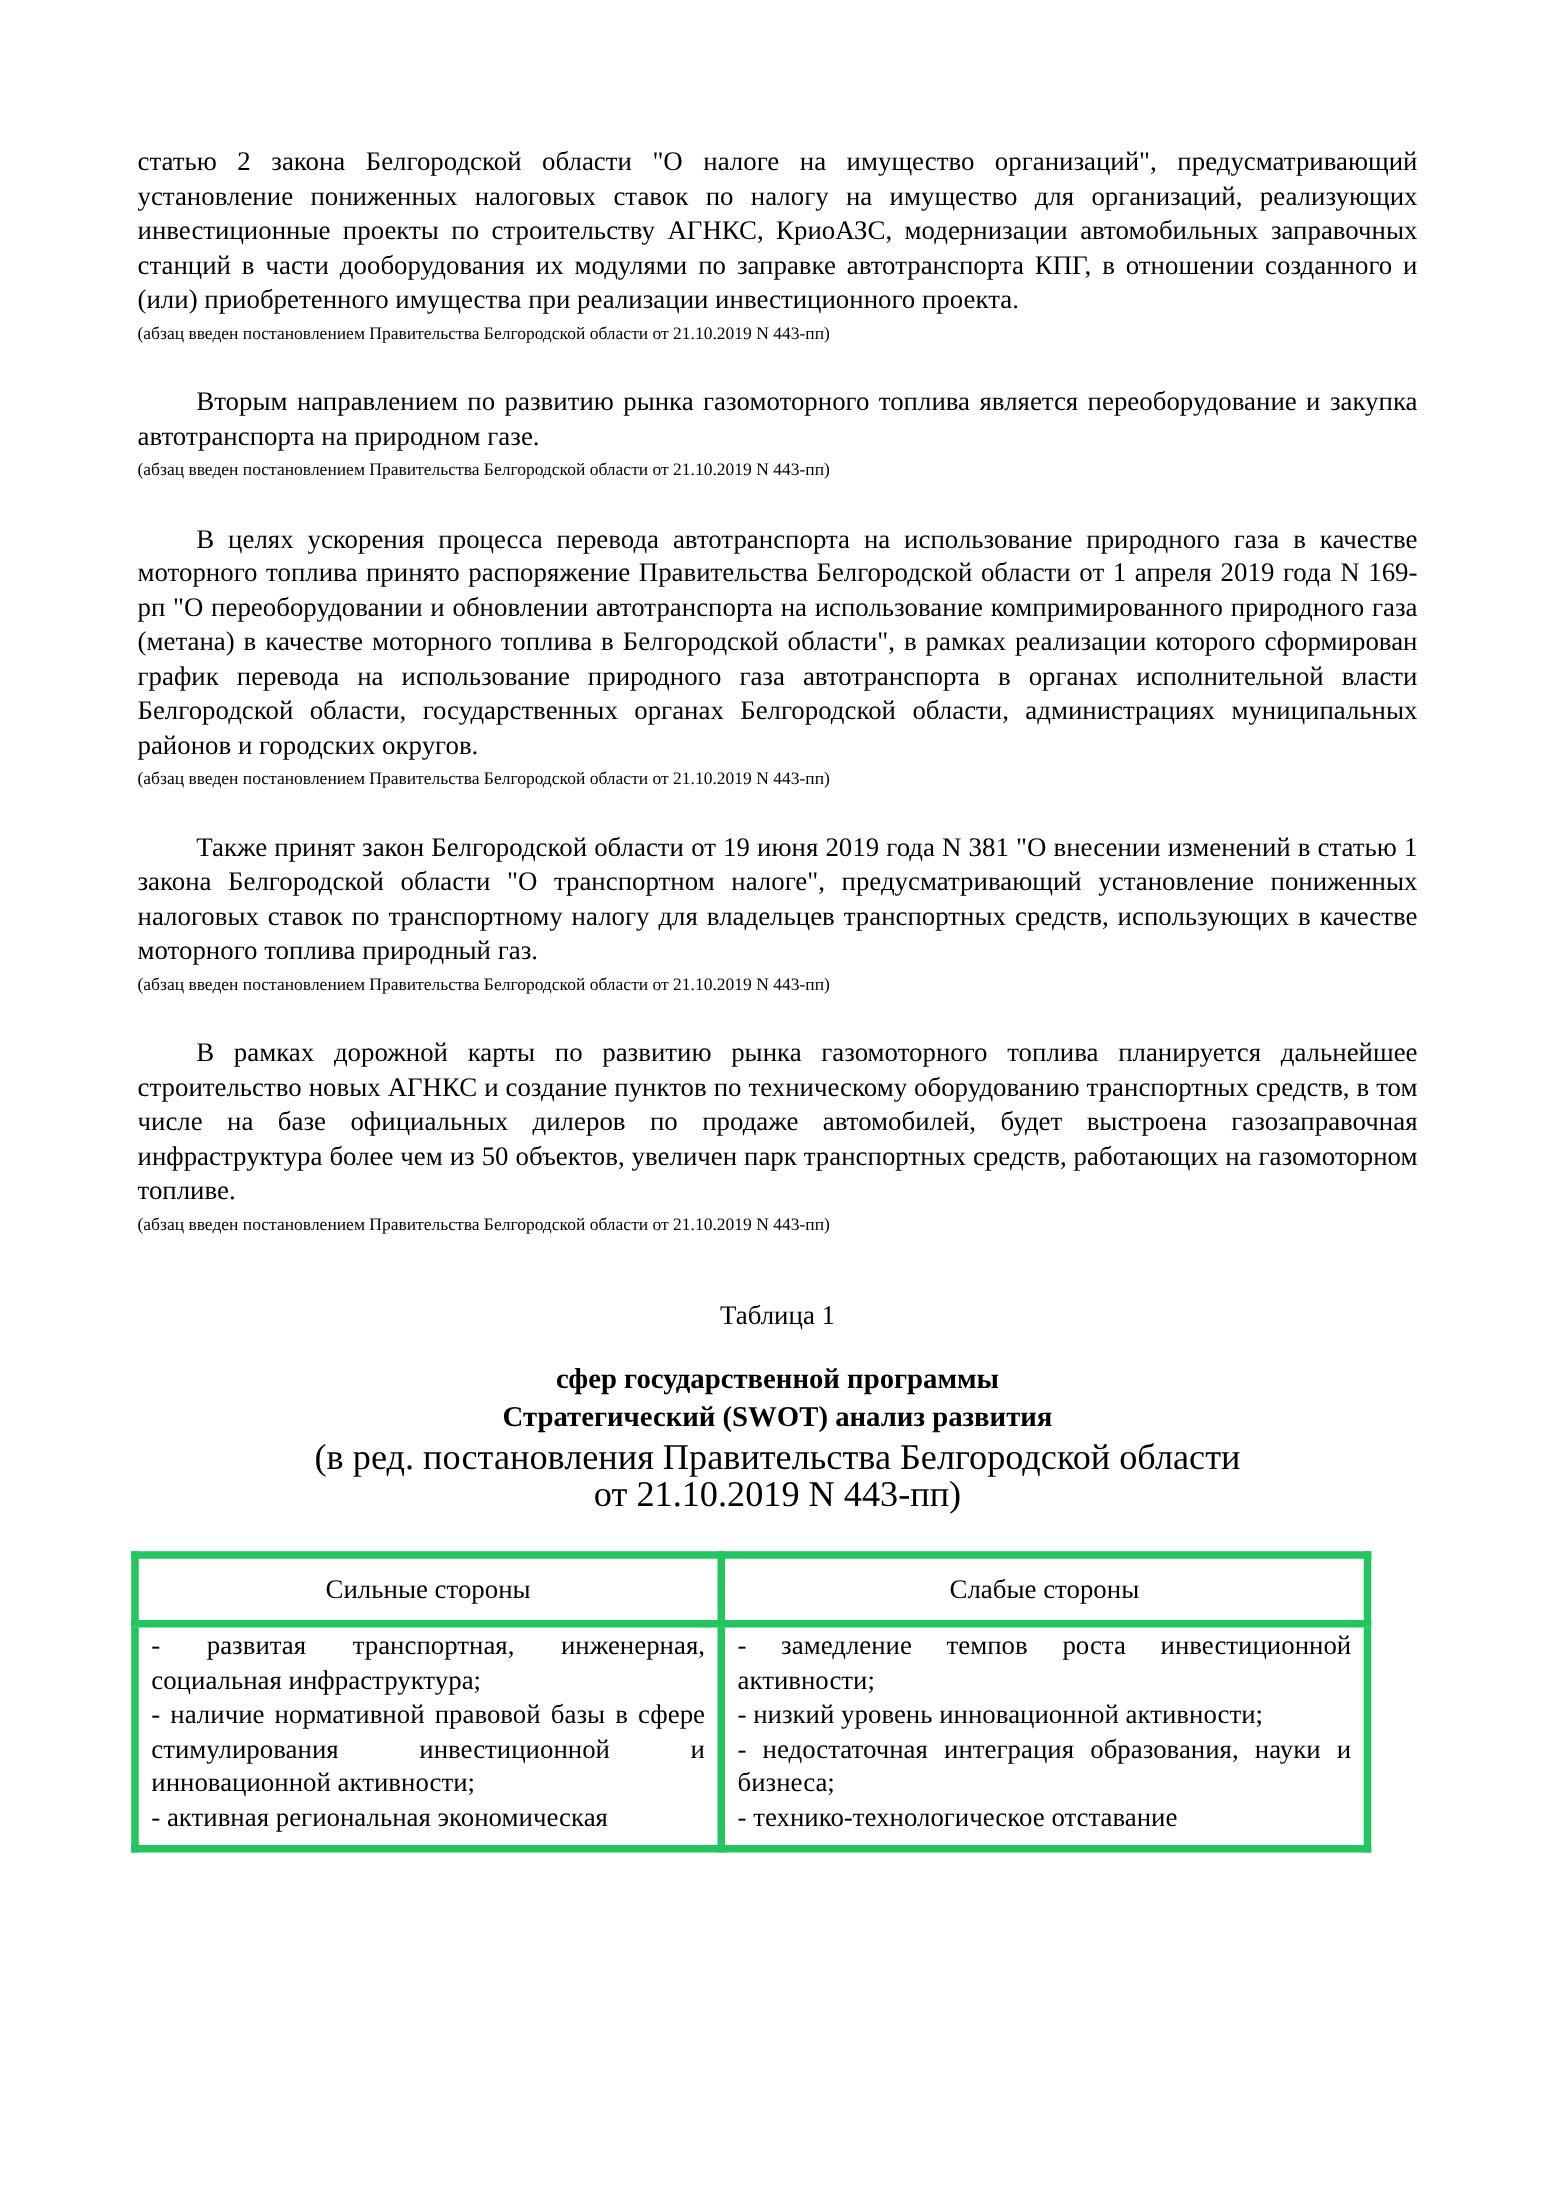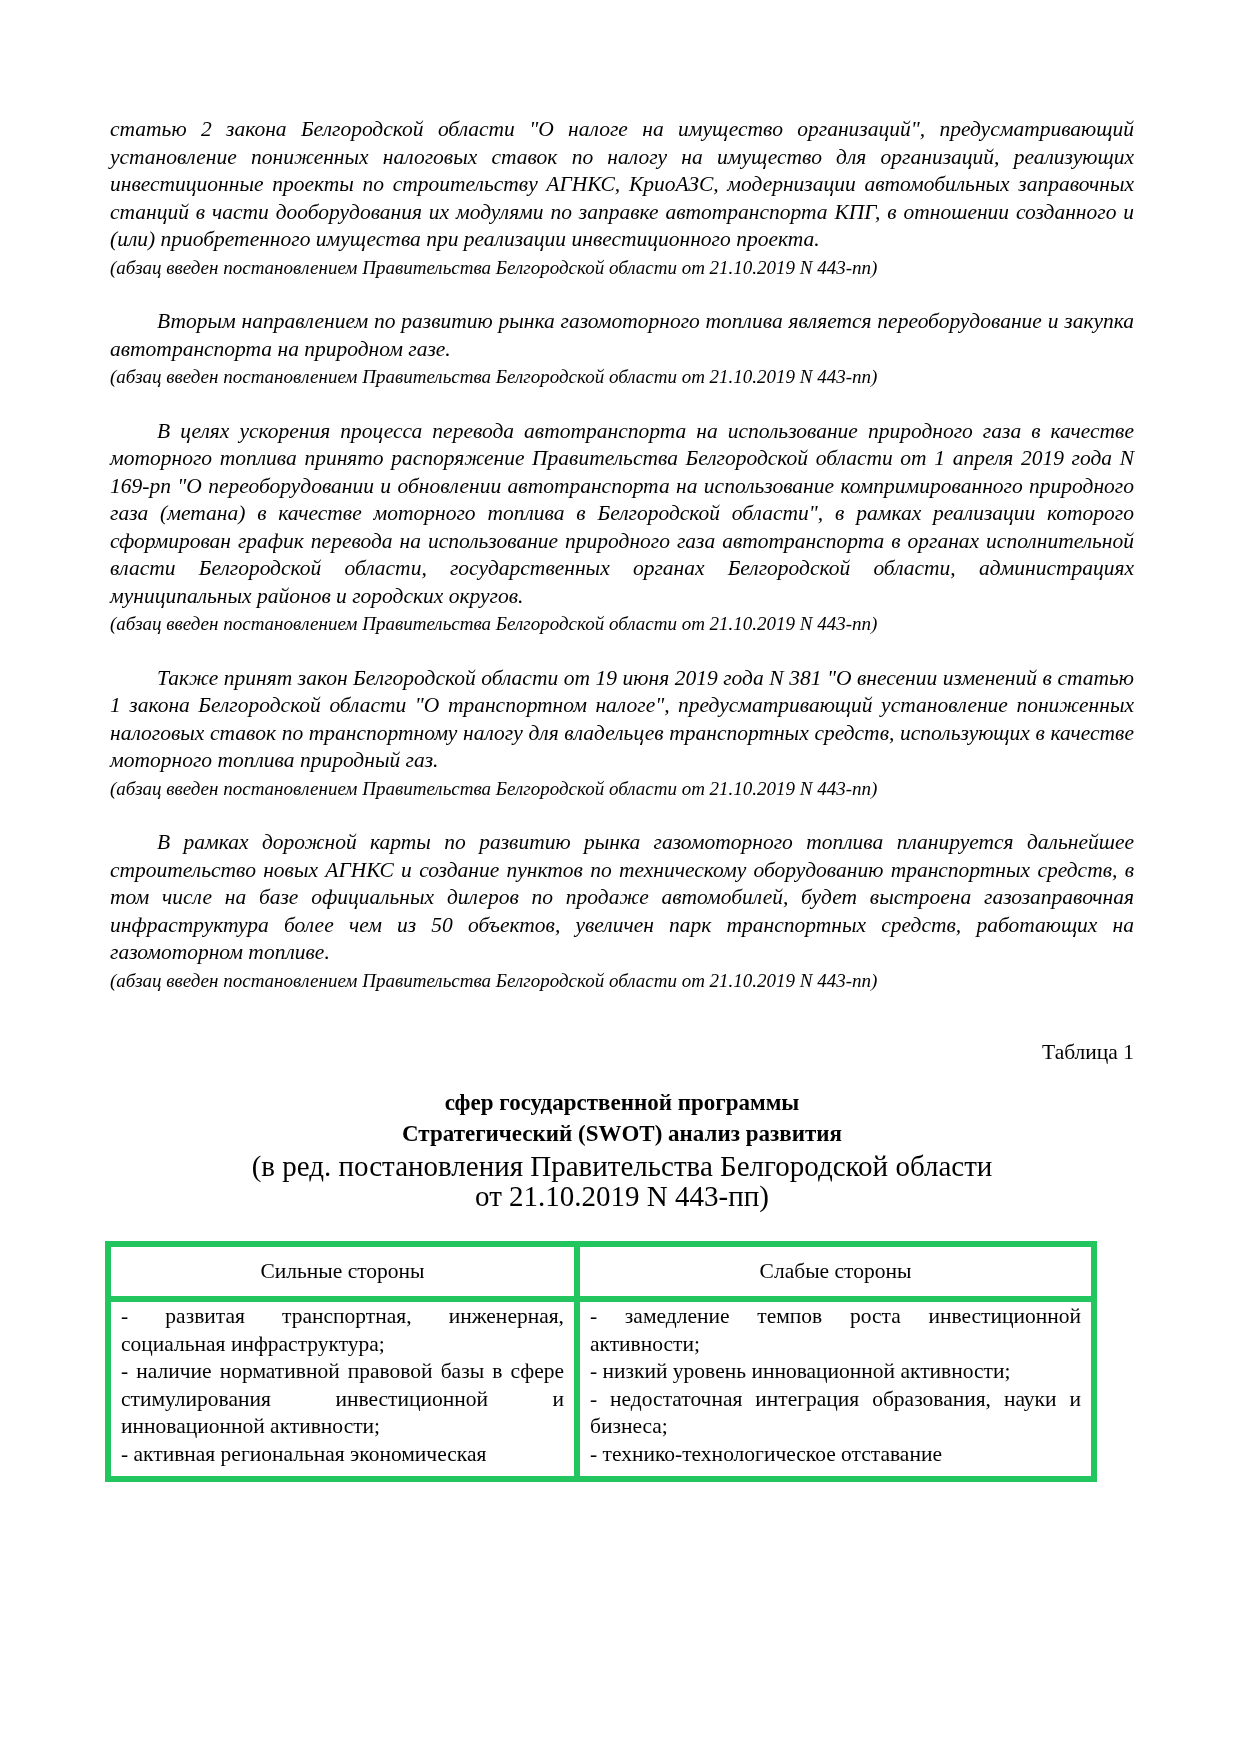--- a/index.html
+++ b/index.html
@@ -11,38 +11,38 @@
     font-family: "Liberation Serif", "DejaVu Serif", serif;
     overflow: hidden;
     position: relative;
   }
   .page {
     box-sizing: border-box;
     width: 1240px;
     height: 1754px;
     padding: 116px 106px 0 110px;
   }
-  .block { margin: 0 0 27px 0; font-style: italic; }
+  .block { margin: 0 0 27px 0; }
   .para {
     margin: 0;
     font-size: 21.5px;
     line-height: 27.5px;
     text-align: justify;
   }
   .para.indent { text-indent: 47px; }
   .note {
     margin: 0;
-    font-size: 19px;
+    font-size: 14px;
     line-height: 27.5px;
     text-align: left;
   }
   .table-caption {
     font-size: 21.5px;
     line-height: 27.5px;
-    text-align: right;
+    text-align: center;
     margin: 45px 0 20px 0;
   }
   .doc-title {
     text-align: center;
     font-weight: bold;
     font-size: 23px;
     line-height: 31px;
     margin: 0 0 2px 0;
   }
   .doc-subtitle {

